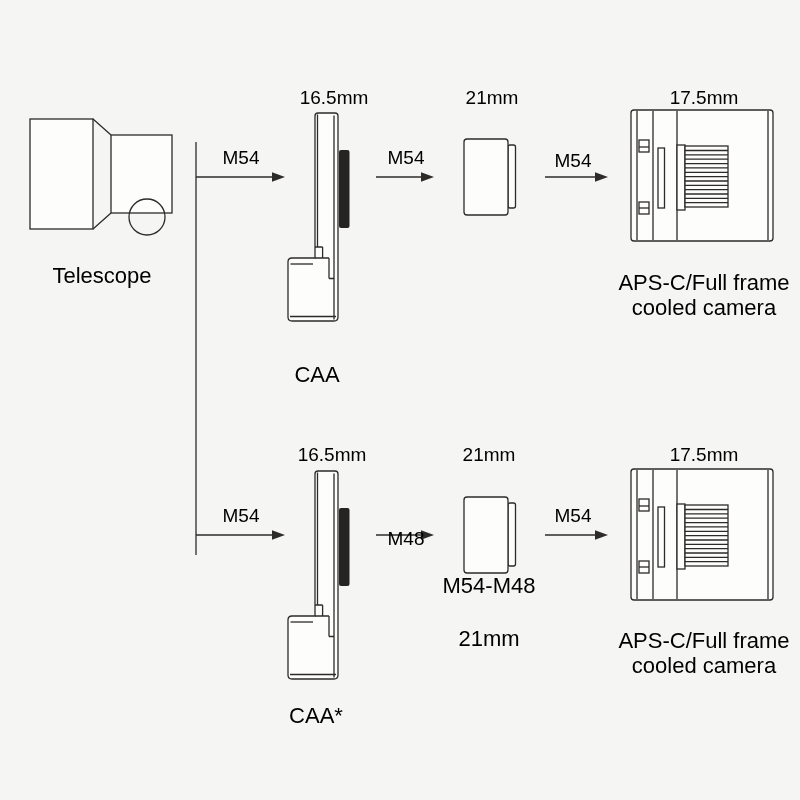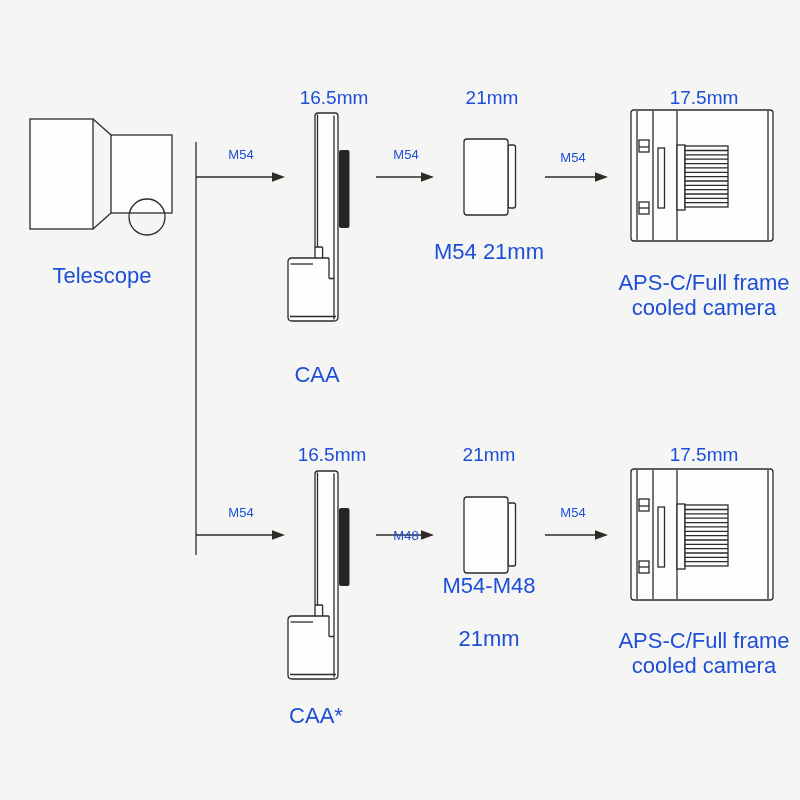--- a/index.html
+++ b/index.html
@@ -12,23 +12,23 @@
     overflow:hidden;
   }
   .canvas{position:absolute;left:0;top:0;width:800px;height:800px;}
   svg.art{position:absolute;left:0;top:0;}
   .lbl{
     position:absolute;
     transform:translateX(-50%);
     white-space:nowrap;
     text-align:center;
     line-height:1.2;
-    color:#1d4ed8;
+    color:#000000;
   }
-  .thread{font-size:13px;}
+  .thread{font-size:19px;}
   .dim{font-size:19px;}
   .part{font-size:22px;}
 </style>
 </head>
 <body>
 
 <div class="canvas">
 
   <svg class="art" width="800" height="800" viewBox="0 0 800 800" fill="none" stroke="#2d2b28" stroke-width="1.3">
     <defs>
@@ -112,21 +112,20 @@
   <div class="lbl dim" style="left:334px;top:87px">16.5mm</div>
   <div class="lbl dim" style="left:492px;top:87px">21mm</div>
   <div class="lbl dim" style="left:704px;top:87px">17.5mm</div>
 
   <div class="lbl thread" style="left:241px;top:147px">M54</div>
   <div class="lbl thread" style="left:406px;top:147px">M54</div>
   <div class="lbl thread" style="left:573px;top:150px">M54</div>
 
   <div class="lbl part" style="left:102px;top:263px">Telescope</div>
   <div class="lbl part" style="left:317px;top:362px">CAA</div>
-  <div class="lbl part" style="left:489px;top:239px">M54 21mm</div>
   <div class="lbl part" style="left:704px;top:270px">APS-C/Full frame</div>
   <div class="lbl part" style="left:704px;top:295px">cooled camera</div>
 
   <div class="lbl dim" style="left:332px;top:444px">16.5mm</div>
   <div class="lbl dim" style="left:489px;top:444px">21mm</div>
   <div class="lbl dim" style="left:704px;top:444px">17.5mm</div>
 
   <div class="lbl thread" style="left:241px;top:505px">M54</div>
   <div class="lbl thread" style="left:406px;top:528px">M48</div>
   <div class="lbl thread" style="left:573px;top:505px">M54</div>

